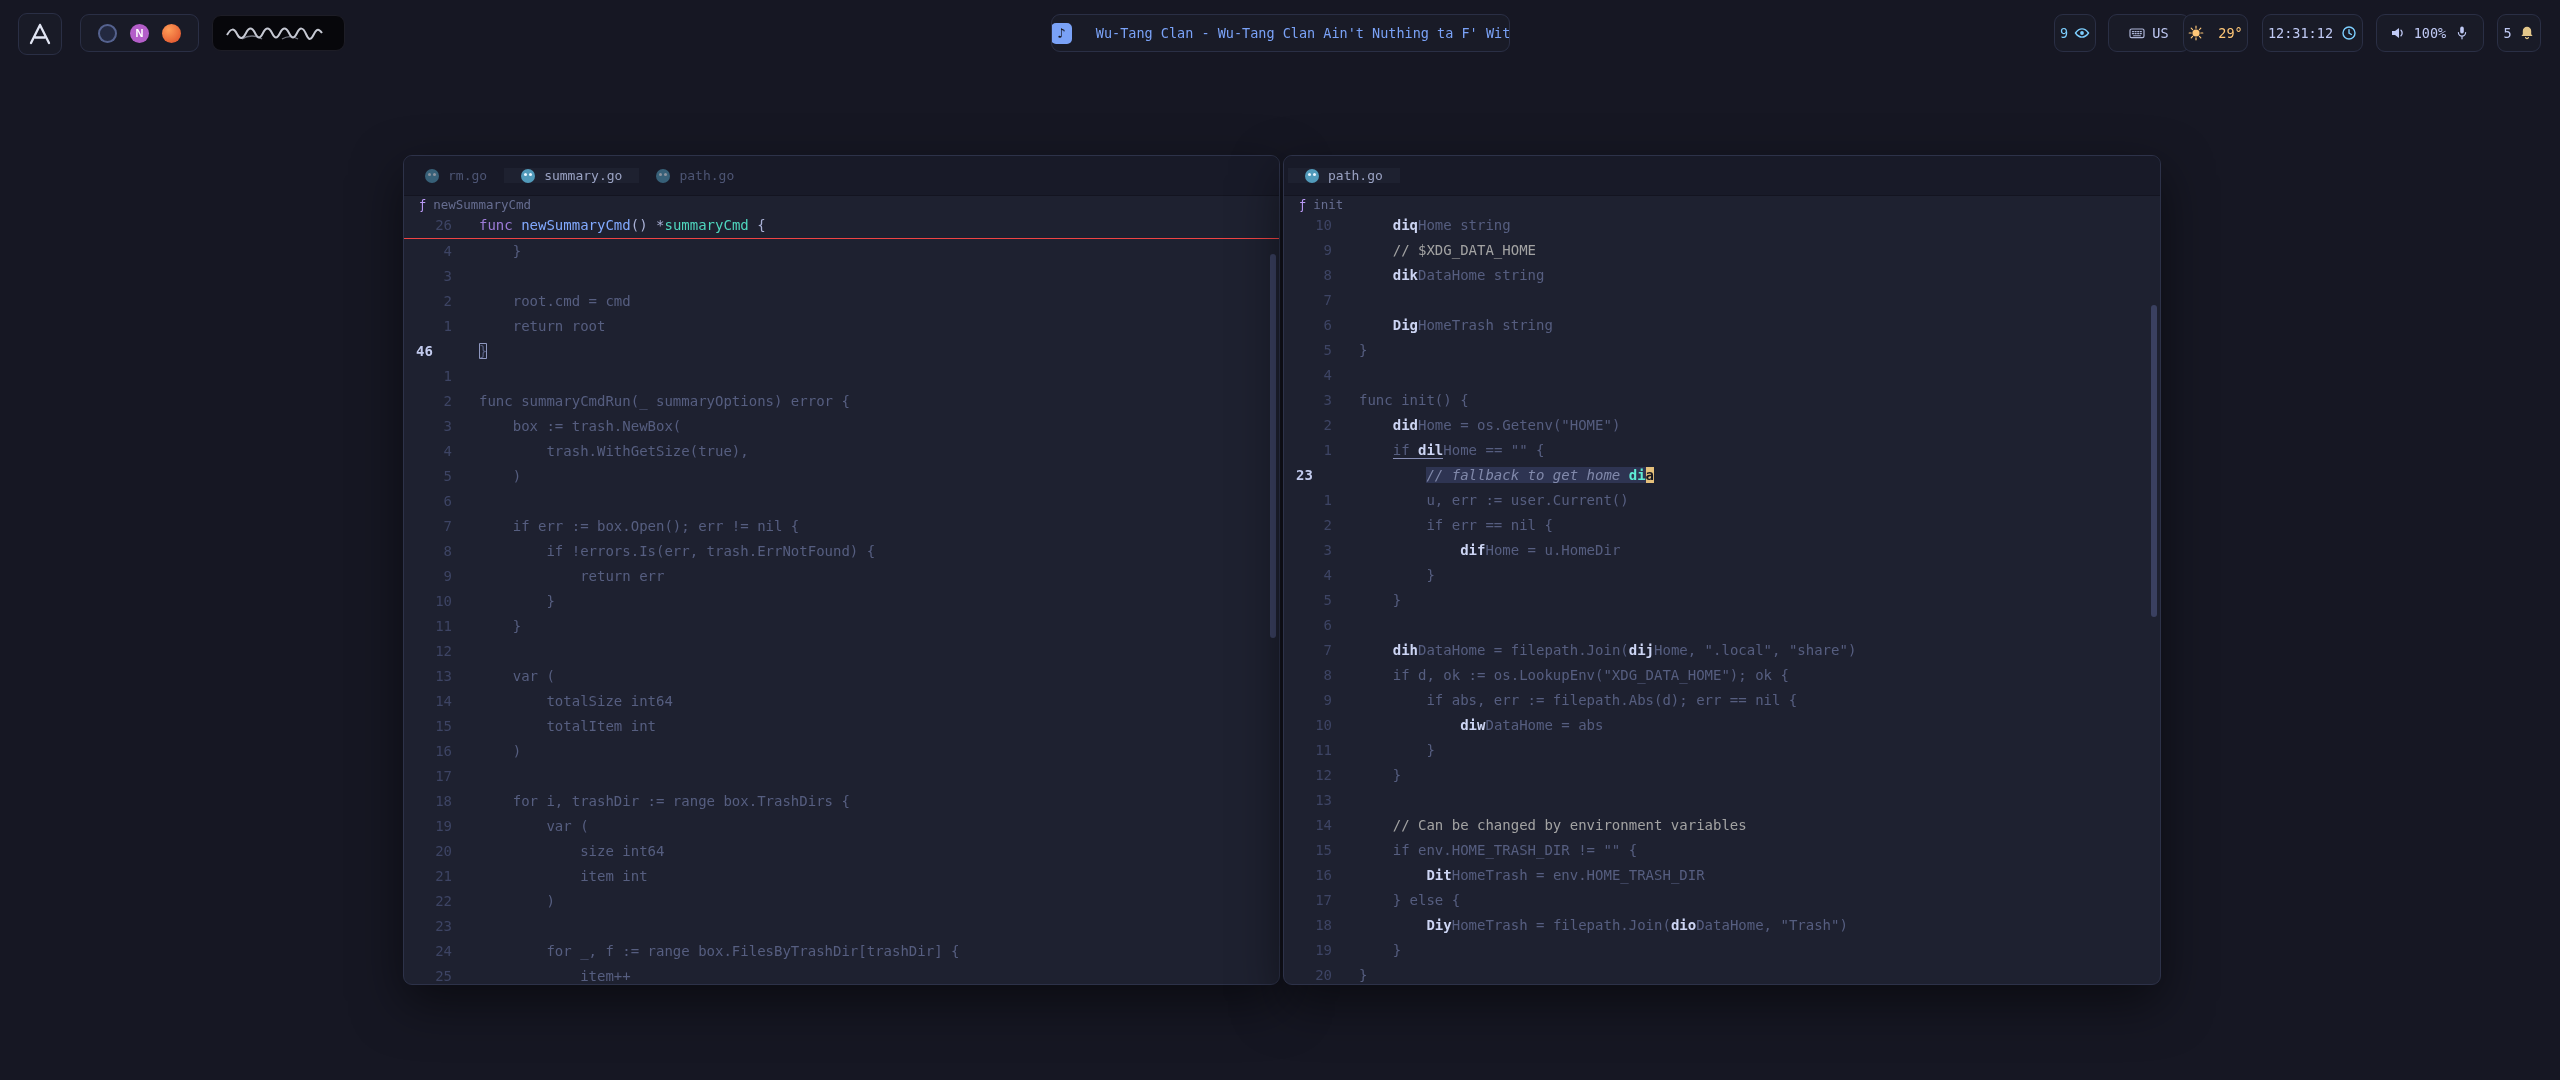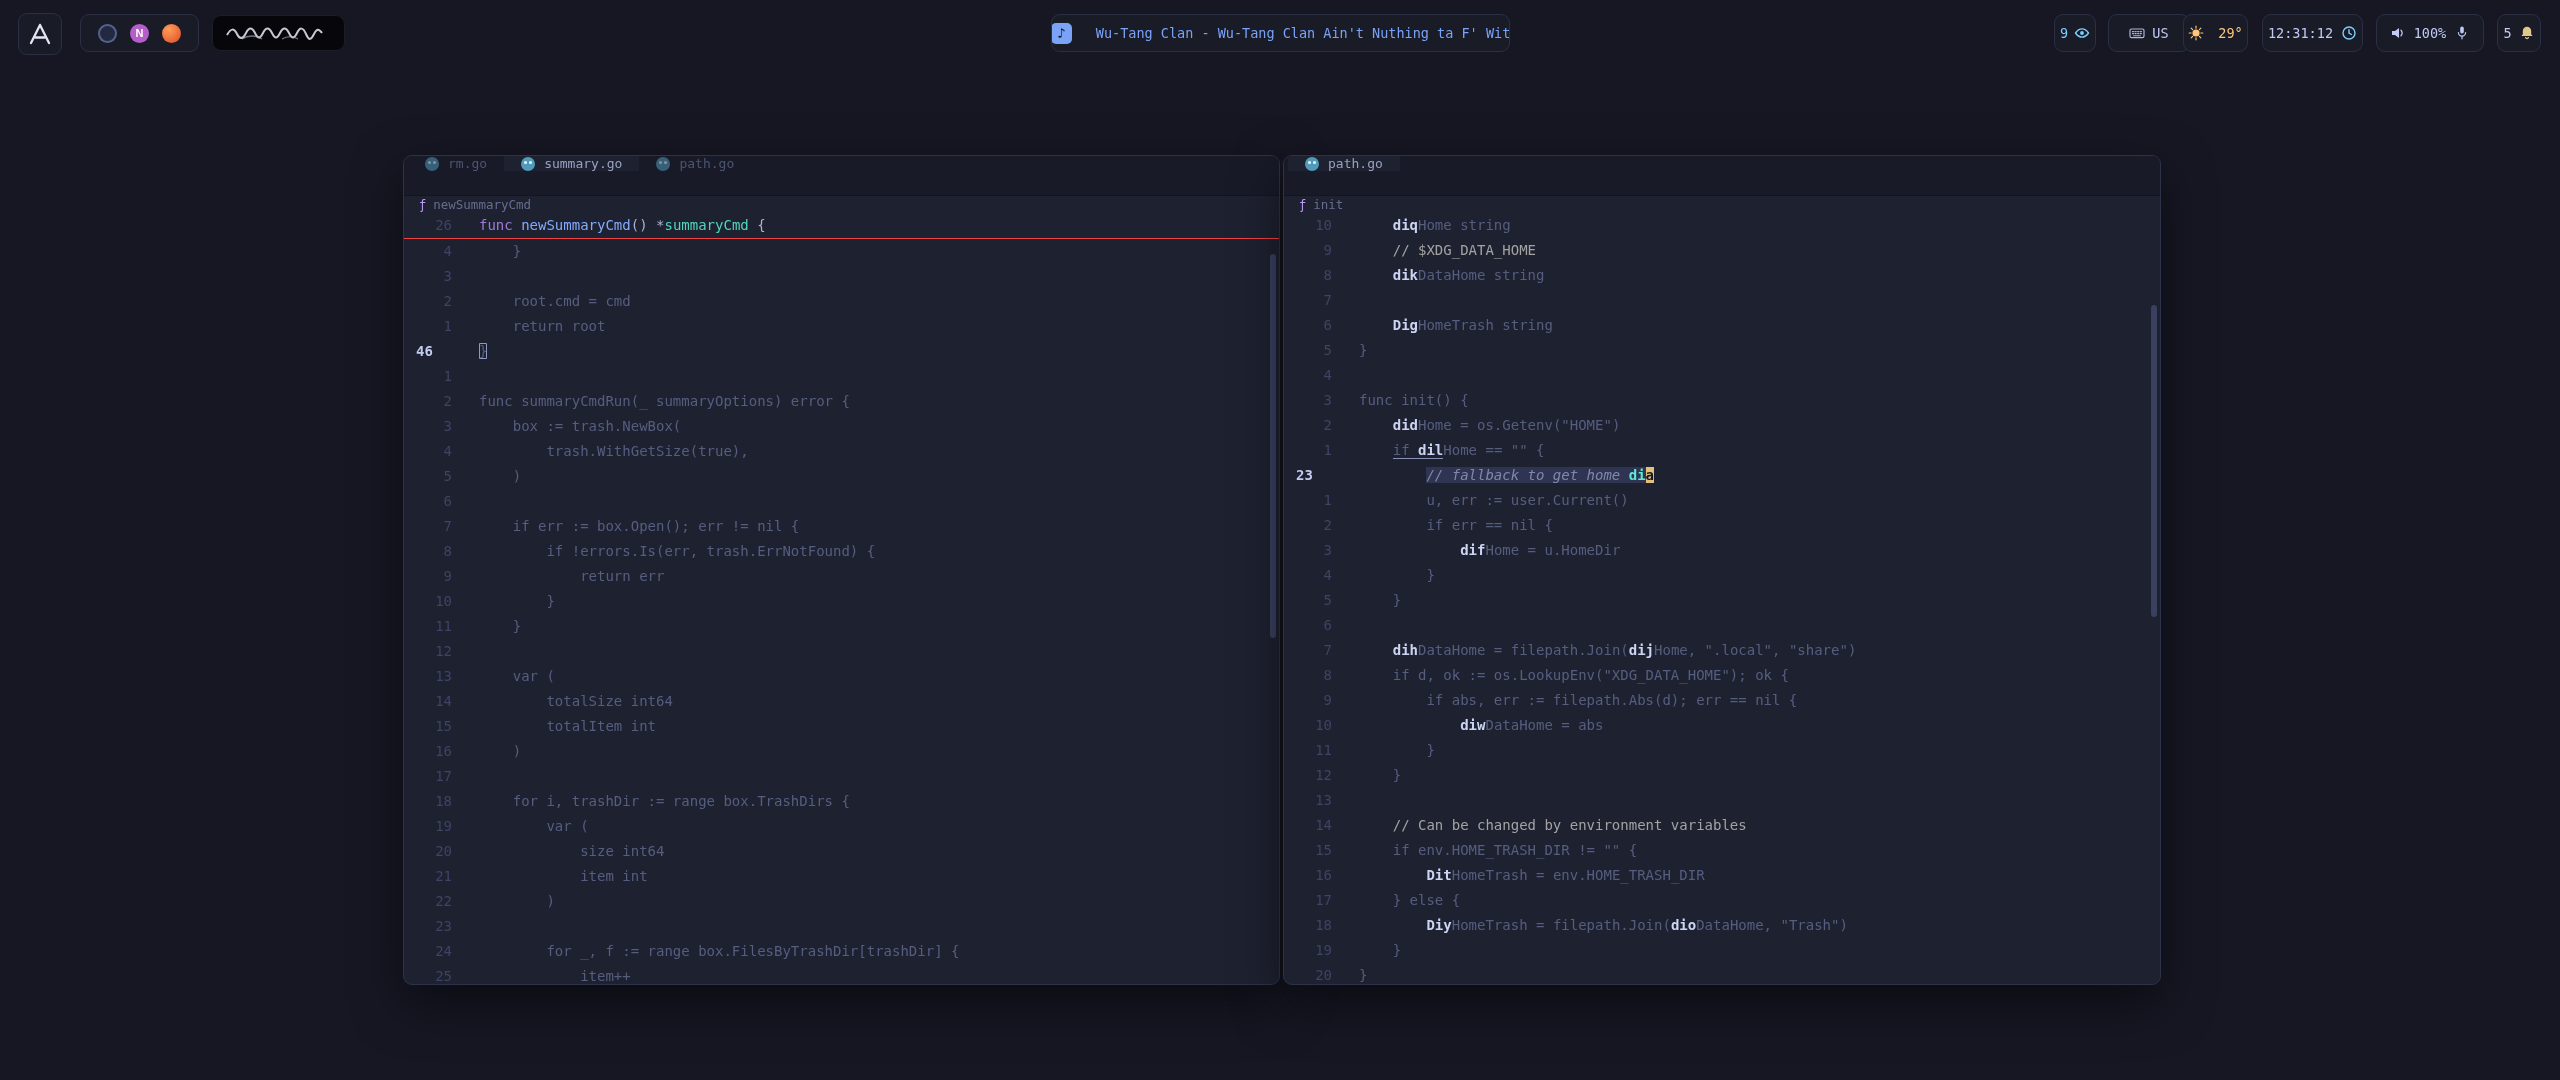--- a/index.html
+++ b/index.html
@@ -33,21 +33,21 @@
 
   .baricon{flex:none;display:block}
 
   
   .win{position:absolute;top:155px;height:828px;background:#1e2130;border:1px solid #2d3249;
        border-radius:9px;box-shadow:0 18px 50px rgba(0,0,0,.5);overflow:hidden;
        display:flex;flex-direction:column}
   #winL{left:403px;width:875px}
   #winR{left:1283px;width:876px}
 
-  .tabbar{height:39px;flex:none;background:#181a28;display:flex;align-items:flex-start;
+  .tabbar{height:39px;flex:none;background:#181a28;display:flex;align-items:center;
           border-bottom:1px solid #131420;padding-left:4px}
   .tab{display:flex;align-items:center;gap:9px;padding:0 17px;font-size:13px;color:#4d5574}
   .tab.active{background:#1e2130;color:#9aa2c3}
   .goicon{width:14px;height:14px;border-radius:50%;background:#519aba;position:relative;flex:none}
   .tab:not(.active) .goicon{opacity:.55}
   .goicon::before{content:"";position:absolute;left:3px;top:4px;width:3px;height:3px;border-radius:50%;
                   background:#eaf5ff;box-shadow:5px 0 0 #eaf5ff}
 
   .winbar{height:17px;flex:none;display:flex;align-items:center;gap:7px;padding-left:15px;
           font-size:12.5px;color:#666d90}

